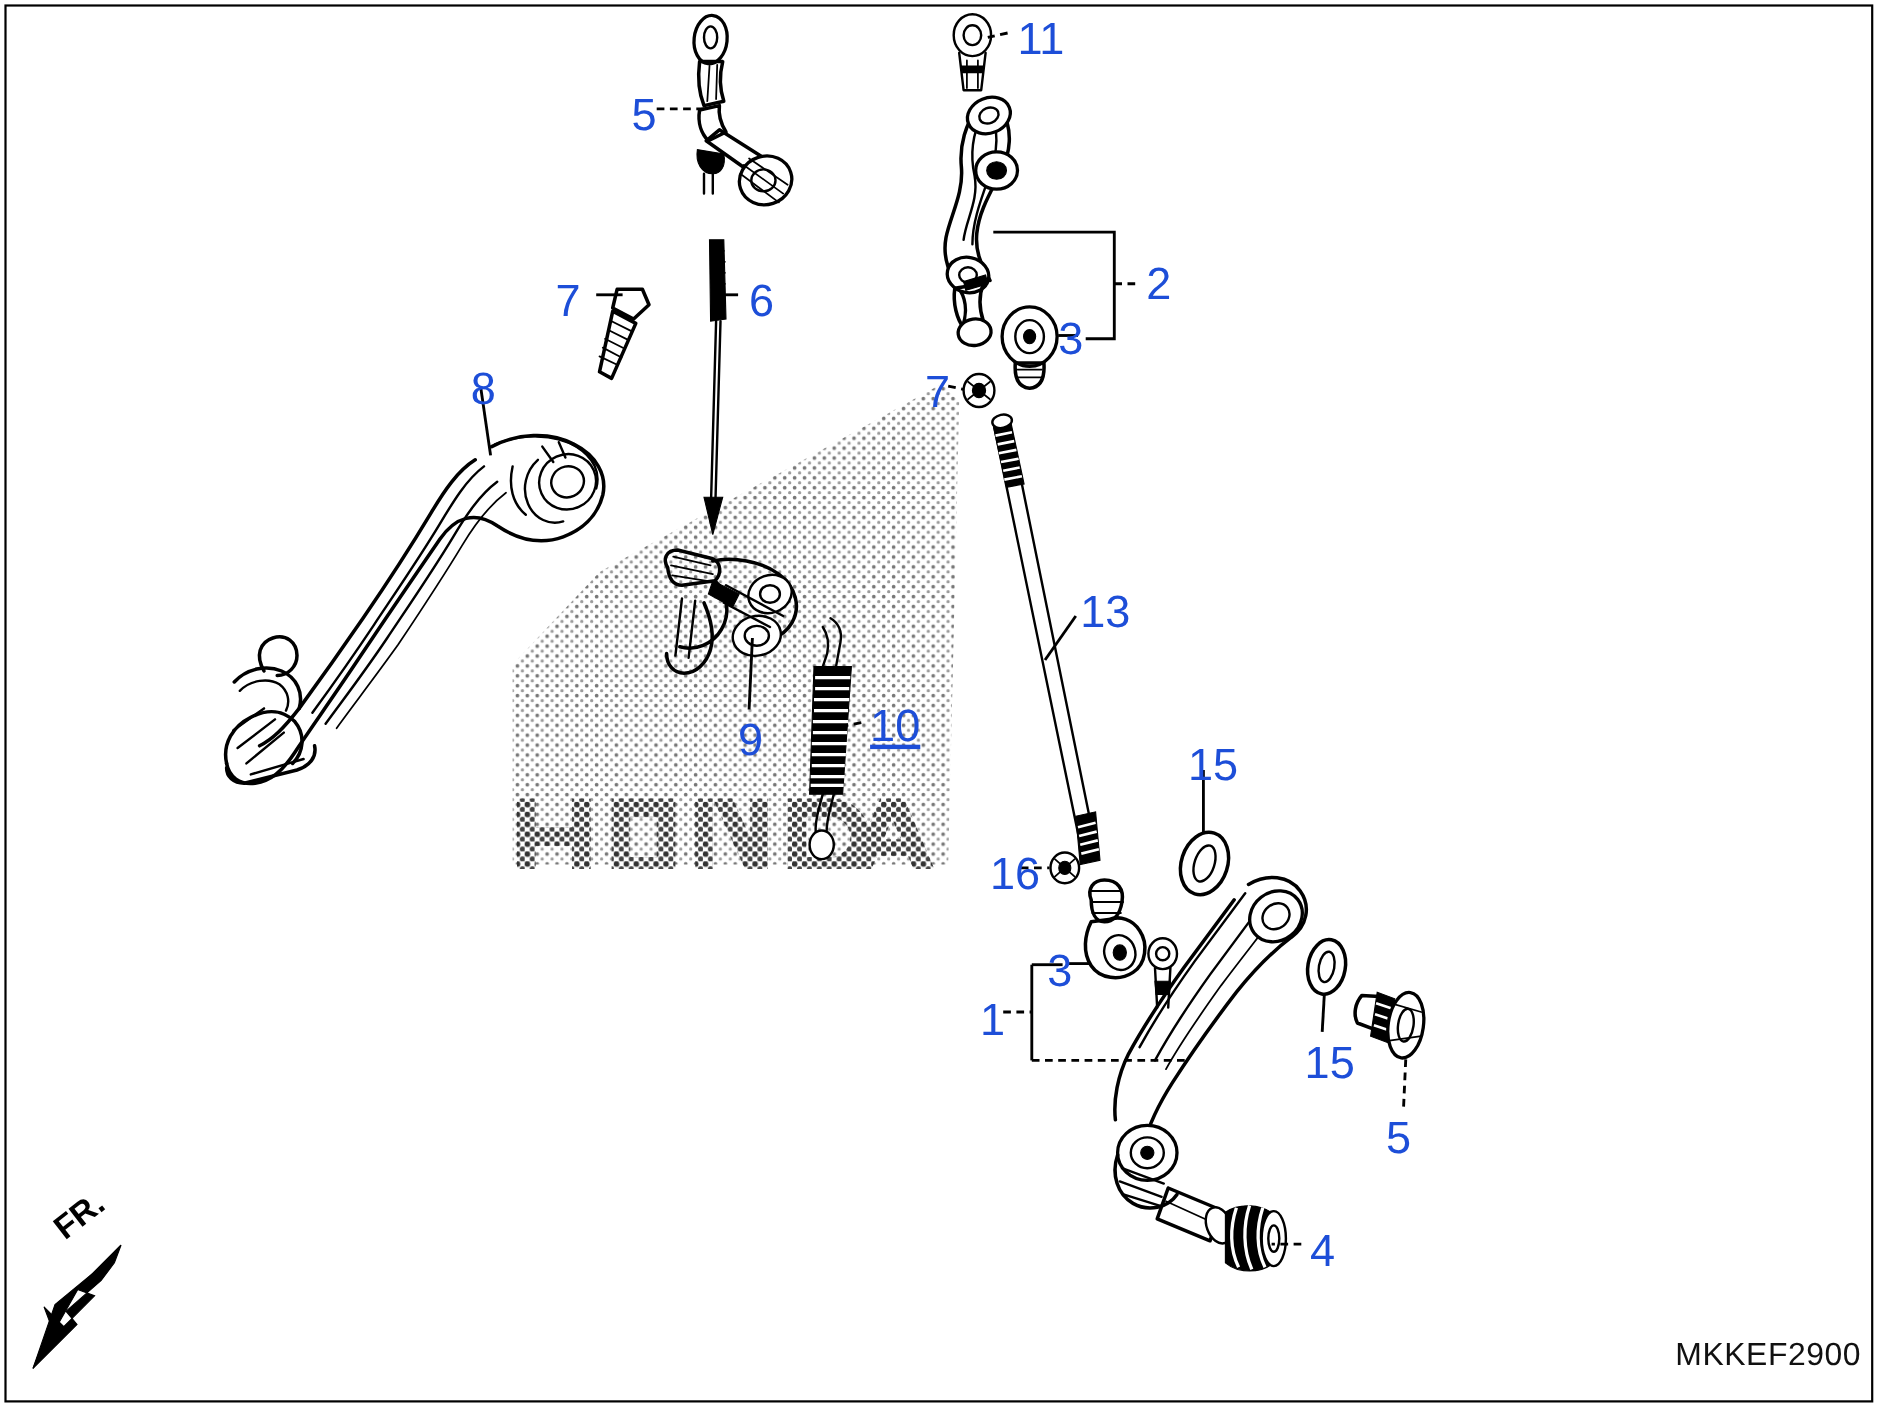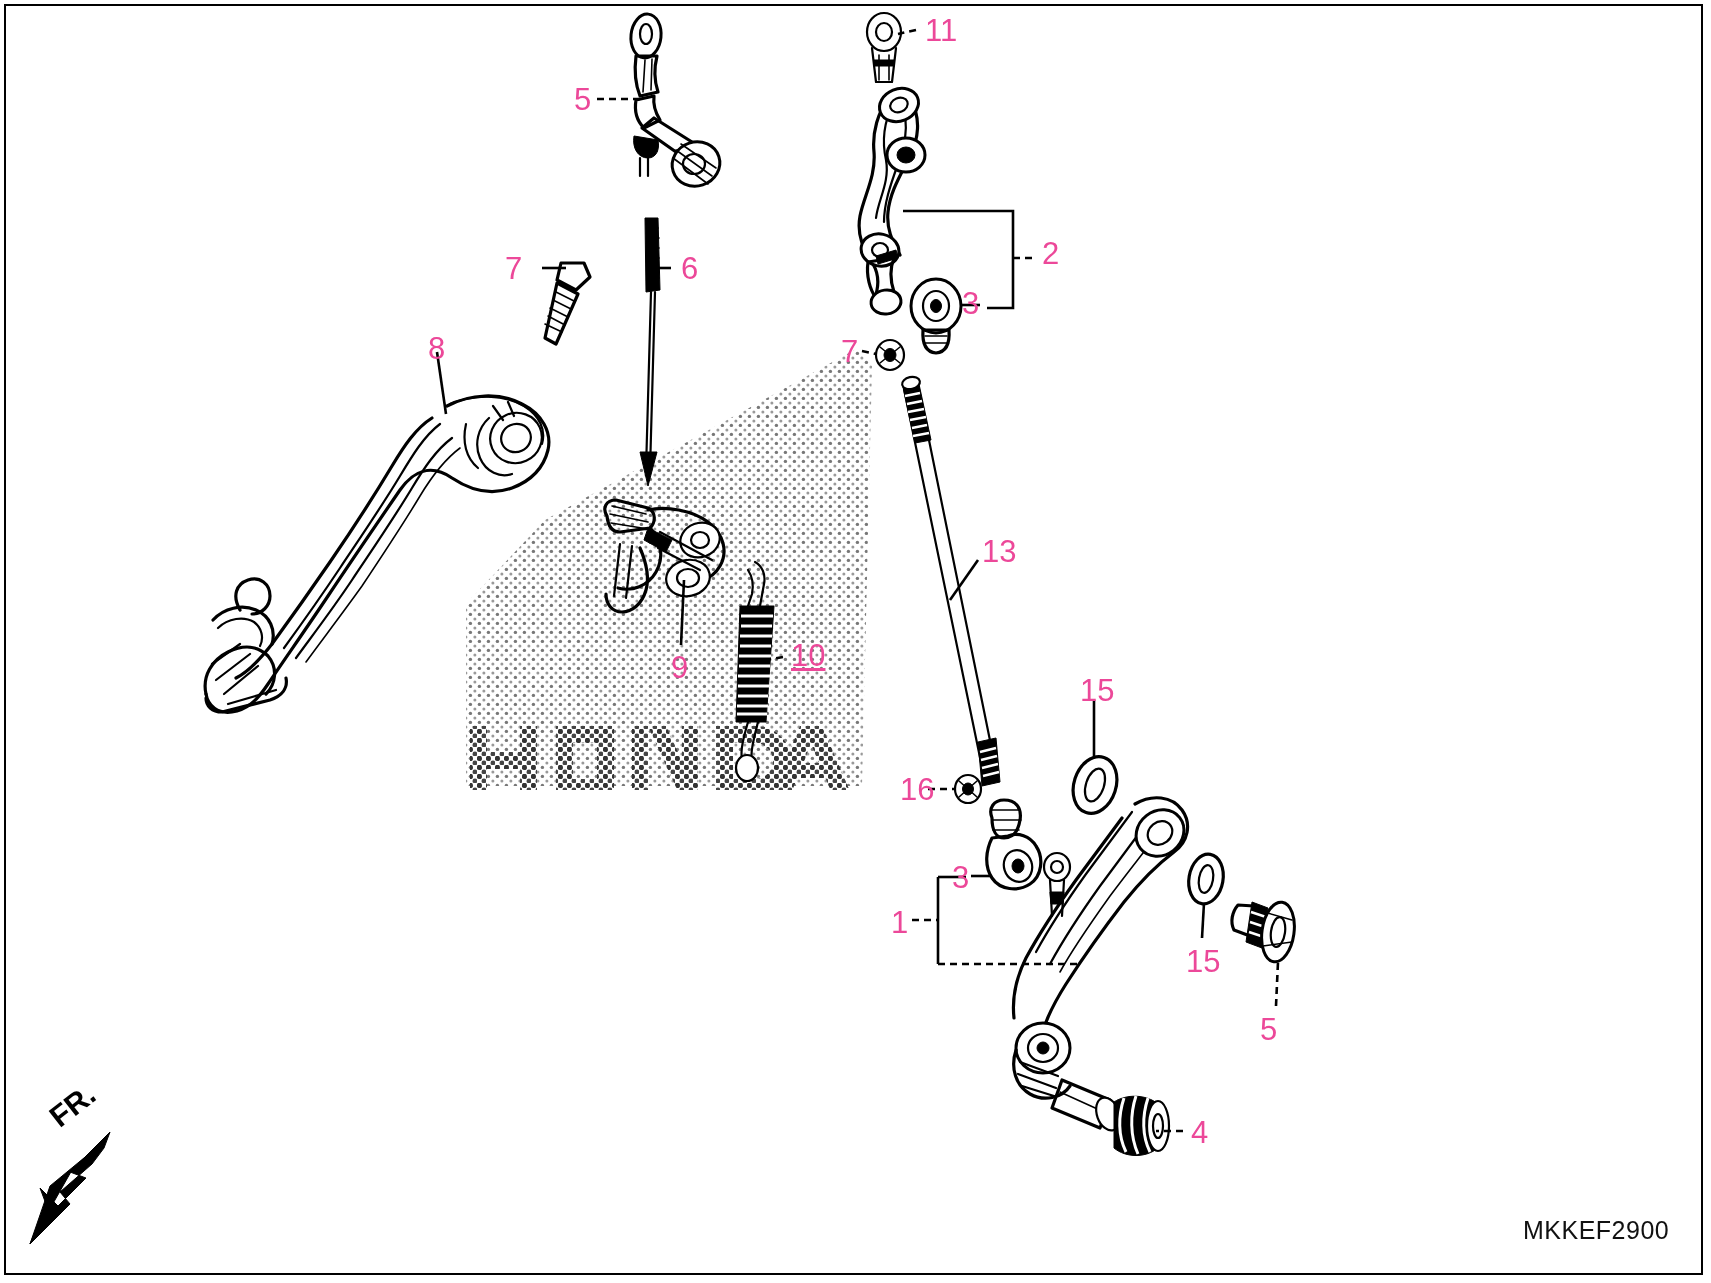--- a/index.html
+++ b/index.html
@@ -29,30 +29,30 @@
   }
   svg.diagram {
     position: absolute;
     left: 0; top: 0;
     width: 1711px;
     height: 1283px;
   }
   .lbl {
     position: absolute;
     font-family: "Liberation Sans", sans-serif;
-    font-size: 31px;
-    color: #ec4899;
+    font-size: 41px;
+    color: #1d4ed8;
     line-height: 1;
     white-space: nowrap;
     user-select: none;
   }
   .code {
     position: absolute;
     font-family: "Liberation Sans", sans-serif;
-    font-size: 25px;
+    font-size: 29px;
     letter-spacing: 0.5px;
     color: #111;
   }
   .frtext {
     position: absolute;
     font-family: "Liberation Sans", sans-serif;
     font-size: 30px;
     font-weight: bold;
     color: #000;
     transform: rotate(-38deg);

